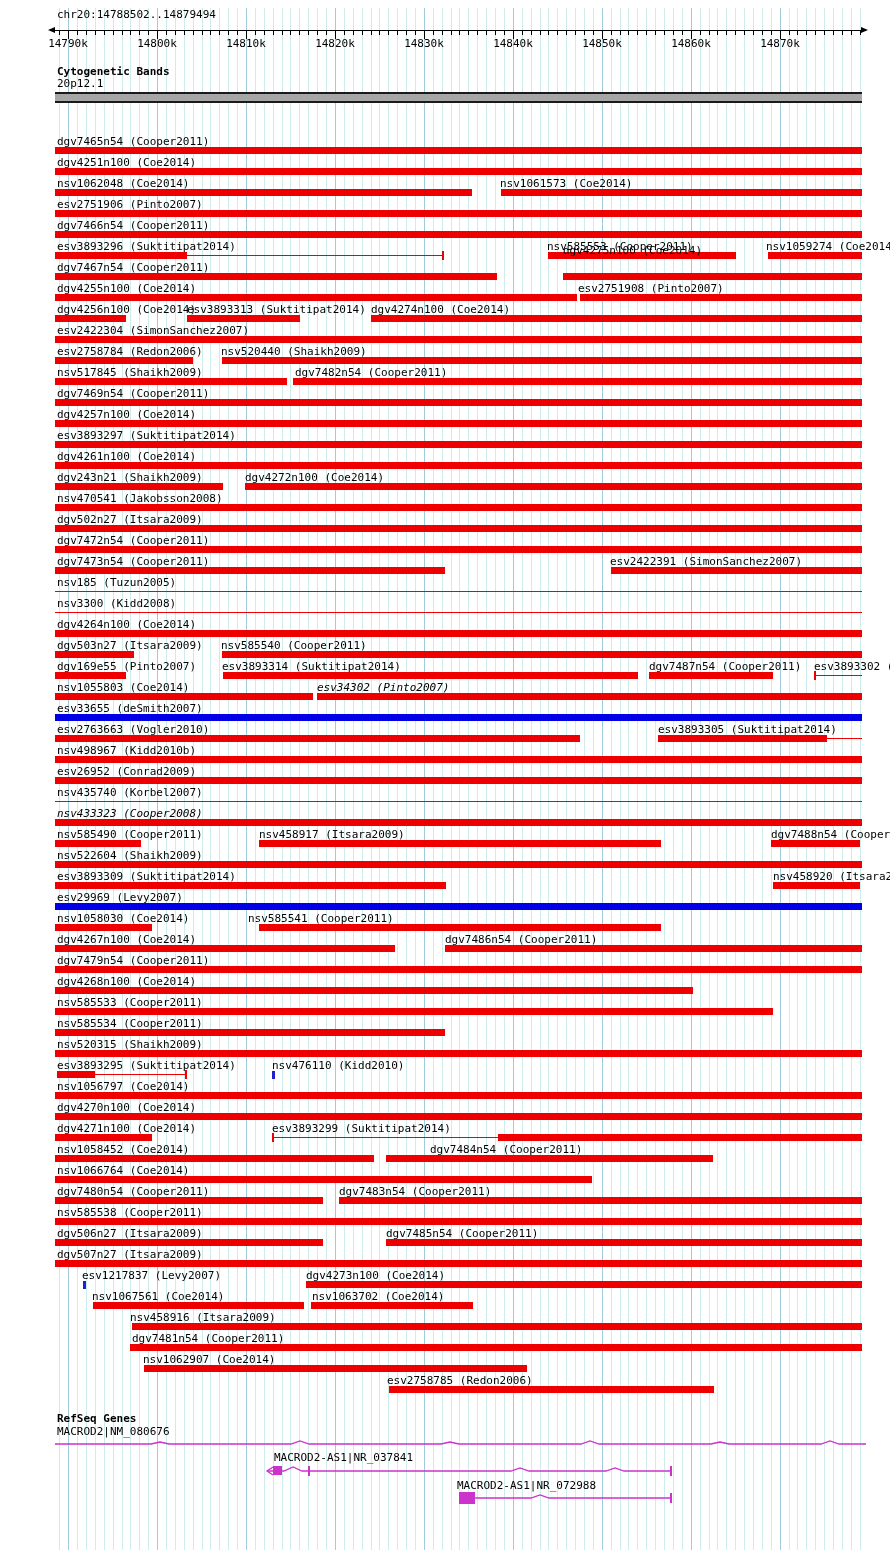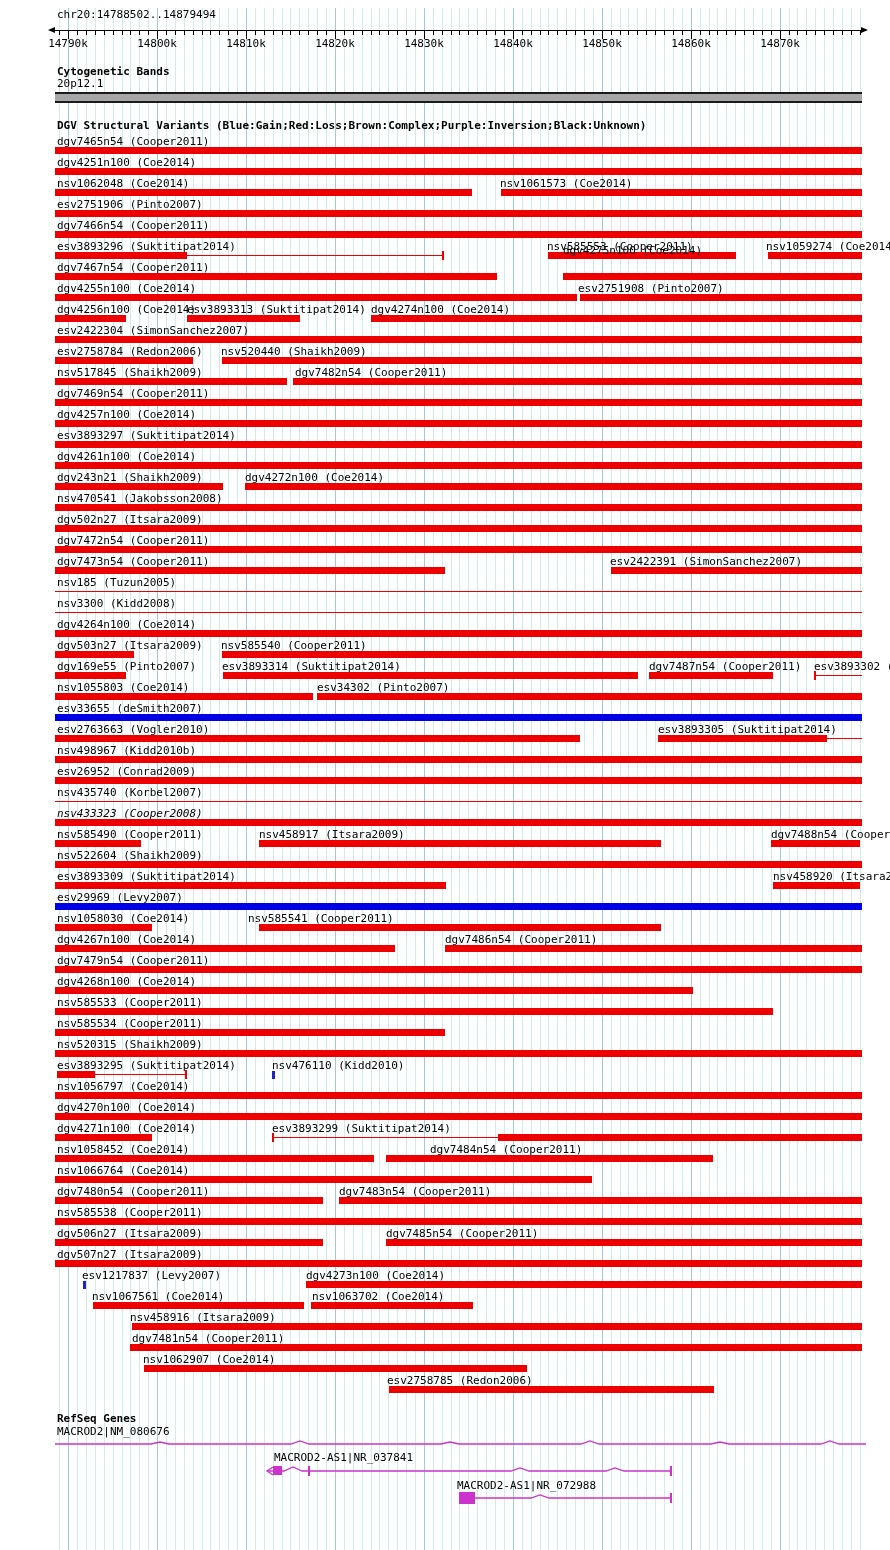--- a/index.html
+++ b/index.html
@@ -236,21 +236,20 @@
       <div class="lbl" style="position: absolute; left: 758px; top: 38px; width: 44px; text-align: center;">14870k</div>
     </div>
 
   <div id="cyto-layer">
     <div id="cyto-title" class="lbl hdr">Cytogenetic Bands</div>
     <div id="cyto-band-label" class="lbl">20p12.1</div>
     <div id="cyto-band"></div>
   </div>
 
   <div id="dgv-layer">
-    <div id="dgv-title" class="lbl hdr">DGV Structural Variants (Blue:Gain;Red:Loss;Brown:Complex;Purple:Inversion;Black:Unknown)</div>
   <div class="lbl" style="position: absolute; left: 57px; top: 136px;">dgv7465n54 (Cooper2011)</div>
       <div style="position: absolute; left: 55px; top: 147px; width: 807px; height: 7px; background: rgb(238, 0, 0);"></div>
       <div class="lbl" style="position: absolute; left: 57px; top: 157px;">dgv4251n100 (Coe2014)</div>
       <div style="position: absolute; left: 55px; top: 168px; width: 807px; height: 7px; background: rgb(238, 0, 0);"></div>
       <div class="lbl" style="position: absolute; left: 57px; top: 178px;">nsv1062048 (Coe2014)</div>
       <div style="position: absolute; left: 55px; top: 189px; width: 417px; height: 7px; background: rgb(238, 0, 0);"></div>
       <div class="lbl" style="position: absolute; left: 500px; top: 178px;">nsv1061573 (Coe2014)</div>
       <div style="position: absolute; left: 501px; top: 189px; width: 361px; height: 7px; background: rgb(238, 0, 0);"></div>
       <div class="lbl" style="position: absolute; left: 57px; top: 199px;">esv2751906 (Pinto2007)</div>
       <div style="position: absolute; left: 55px; top: 210px; width: 807px; height: 7px; background: rgb(238, 0, 0);"></div>
@@ -324,21 +323,21 @@
       <div style="position: absolute; left: 55px; top: 672px; width: 71px; height: 7px; background: rgb(238, 0, 0);"></div>
       <div class="lbl" style="position: absolute; left: 222px; top: 661px;">esv3893314 (Suktitipat2014)</div>
       <div style="position: absolute; left: 223px; top: 672px; width: 415px; height: 7px; background: rgb(238, 0, 0);"></div>
       <div class="lbl" style="position: absolute; left: 649px; top: 661px;">dgv7487n54 (Cooper2011)</div>
       <div style="position: absolute; left: 649px; top: 672px; width: 124px; height: 7px; background: rgb(238, 0, 0);"></div>
       <div class="lbl" style="position: absolute; left: 814px; top: 661px;">esv3893302 (S</div>
       <div style="position: absolute; left: 814px; top: 671px; width: 2px; height: 9px; background: rgb(238, 0, 0);"></div>
       <div style="position: absolute; left: 815px; top: 675px; width: 47px; height: 1px; background: rgb(238, 0, 0);"></div>
       <div class="lbl" style="position: absolute; left: 57px; top: 682px;">nsv1055803 (Coe2014)</div>
       <div style="position: absolute; left: 55px; top: 693px; width: 258px; height: 7px; background: rgb(238, 0, 0);"></div>
-      <div class="lbl" style="position: absolute; left: 317px; top: 682px;">esv34302 (Pinto2007)</div>
+      <div class="lbl" style="position: absolute; left: 317px; top: 682px; font-style: italic;">esv34302 (Pinto2007)</div>
       <div style="position: absolute; left: 317px; top: 693px; width: 545px; height: 7px; background: rgb(238, 0, 0);"></div>
       <div class="lbl" style="position: absolute; left: 57px; top: 703px;">esv33655 (deSmith2007)</div>
       <div style="position: absolute; left: 55px; top: 714px; width: 807px; height: 7px; background: rgb(0, 0, 230);"></div>
       <div class="lbl" style="position: absolute; left: 57px; top: 724px;">esv2763663 (Vogler2010)</div>
       <div style="position: absolute; left: 55px; top: 735px; width: 525px; height: 7px; background: rgb(238, 0, 0);"></div>
       <div class="lbl" style="position: absolute; left: 658px; top: 724px;">esv3893305 (Suktitipat2014)</div>
       <div style="position: absolute; left: 658px; top: 735px; width: 169px; height: 7px; background: rgb(238, 0, 0);"></div>
       <div style="position: absolute; left: 827px; top: 738px; width: 35px; height: 1px; background: rgb(238, 0, 0);"></div>
       <div class="lbl" style="position: absolute; left: 57px; top: 745px;">nsv498967 (Kidd2010b)</div>
       <div style="position: absolute; left: 55px; top: 756px; width: 807px; height: 7px; background: rgb(238, 0, 0);"></div>

